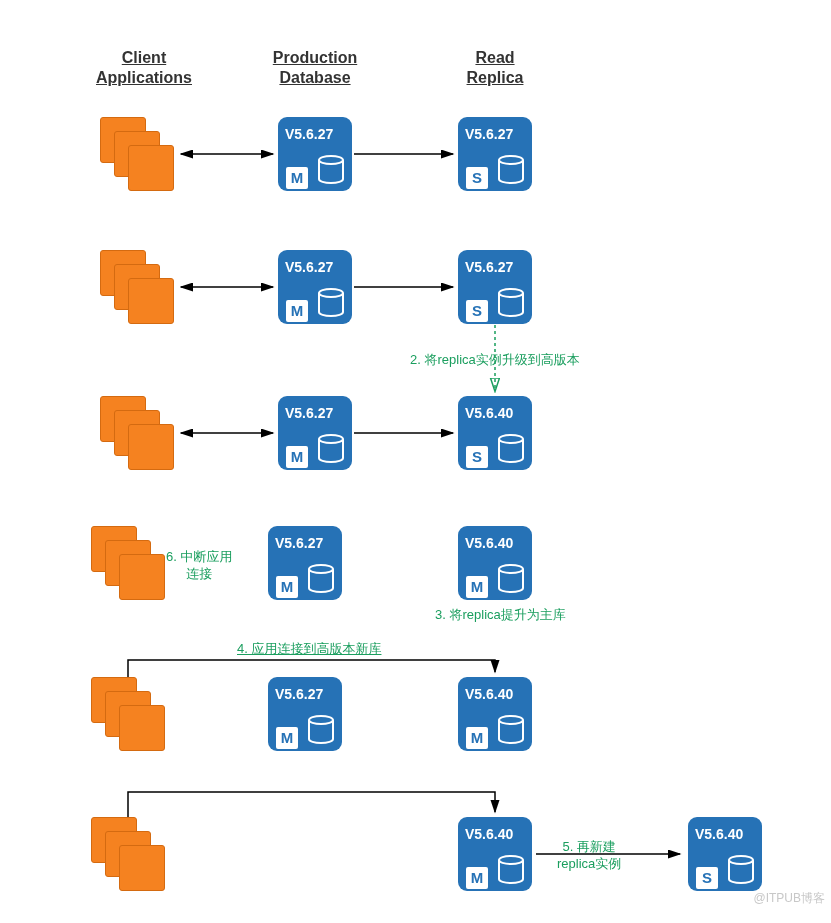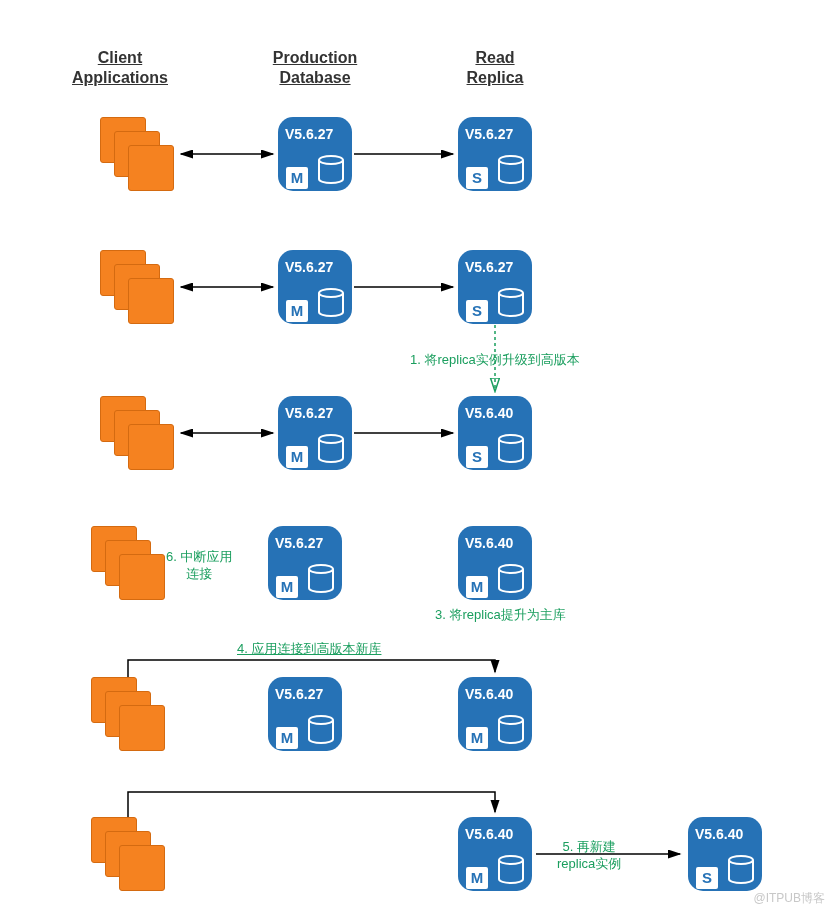--- a/index.html
+++ b/index.html
@@ -35,21 +35,21 @@
   }
   .client-stack .sq.s1 { left: 0; top: 0; }
   .client-stack .sq.s2 { left: 14px; top: 14px; }
   .client-stack .sq.s3 { left: 28px; top: 28px; }
 
   .db-box {
     position: absolute;
     width: 74px;
     height: 74px;
     background: #2672b6;
-    border-radius: 15px;
+    border-radius: 9px;
   }
   .db-ver {
     position: absolute;
     top: 9px;
     left: 7px;
     color: #fff;
     font-size: 14px;
     font-weight: bold;
   }
   .cylinder {
@@ -89,21 +89,21 @@
     position: absolute;
     left: 0; top: 0;
     width: 831px;
     height: 923px;
     pointer-events: none;
   }
 </style>
 </head>
 <body>
 
-<div class="header-label" style="left: 70px; top: 48px; width: 100px; white-space: pre;">Client
+<div class="header-label" style="left: 94px; top: 48px; width: 100px; white-space: pre;">Client
 Applications</div>
 <div class="header-label" style="left: 262px; top: 48px; width: 106px; white-space: pre;">Production
 Database</div>
 <div class="header-label" style="left: 455px; top: 48px; width: 80px; white-space: pre;">Read
 Replica</div>
 
 <svg class="arrows">
   <defs>
     <marker id="arrB" markerWidth="10" markerHeight="10" refX="8" refY="3" orient="auto">
       <path d="M0,0 L9,3 L0,6 Z" fill="#000"></path>
@@ -169,21 +169,21 @@
     </svg>
   <span class="role">M</span>
 </div>
 <div class="db-box" style="left:458px; top:250px;">
   <span class="db-ver">V5.6.27</span>
   <svg class="cylinder" width="28" height="32">
       <use href="#cyl"></use>
     </svg>
   <span class="role">S</span>
 </div>
-<div class="note" style="left:410px; top:351px;">1. 将replica实例升级到高版本</div>
+<div class="note" style="left:410px; top:351px;">2. 将replica实例升级到高版本</div>
 
 <div class="client-stack" style="left:100px; top:396px;">
     <div class="sq s1"></div>
     <div class="sq s2"></div>
     <div class="sq s3"></div>
   </div>
 <div class="db-box" style="left:278px; top:396px;">
   <span class="db-ver">V5.6.27</span>
   <svg class="cylinder" width="28" height="32">
       <use href="#cyl"></use>

